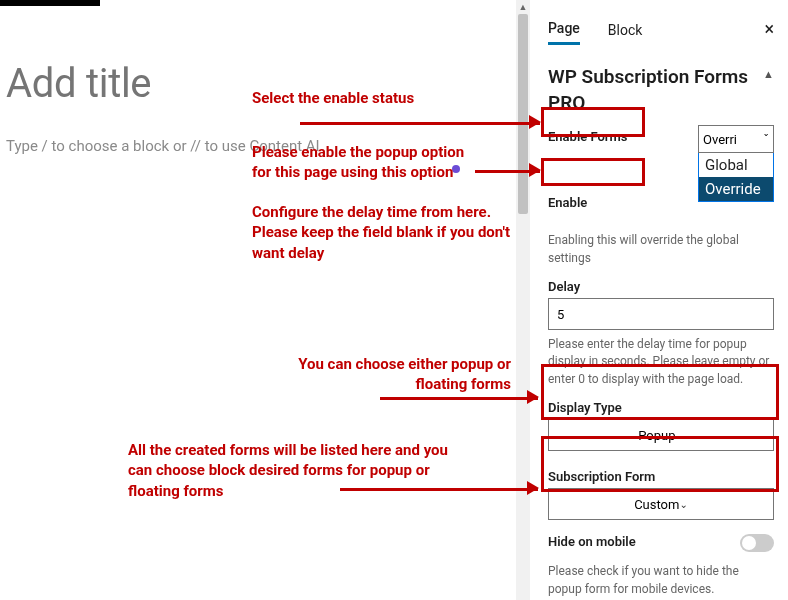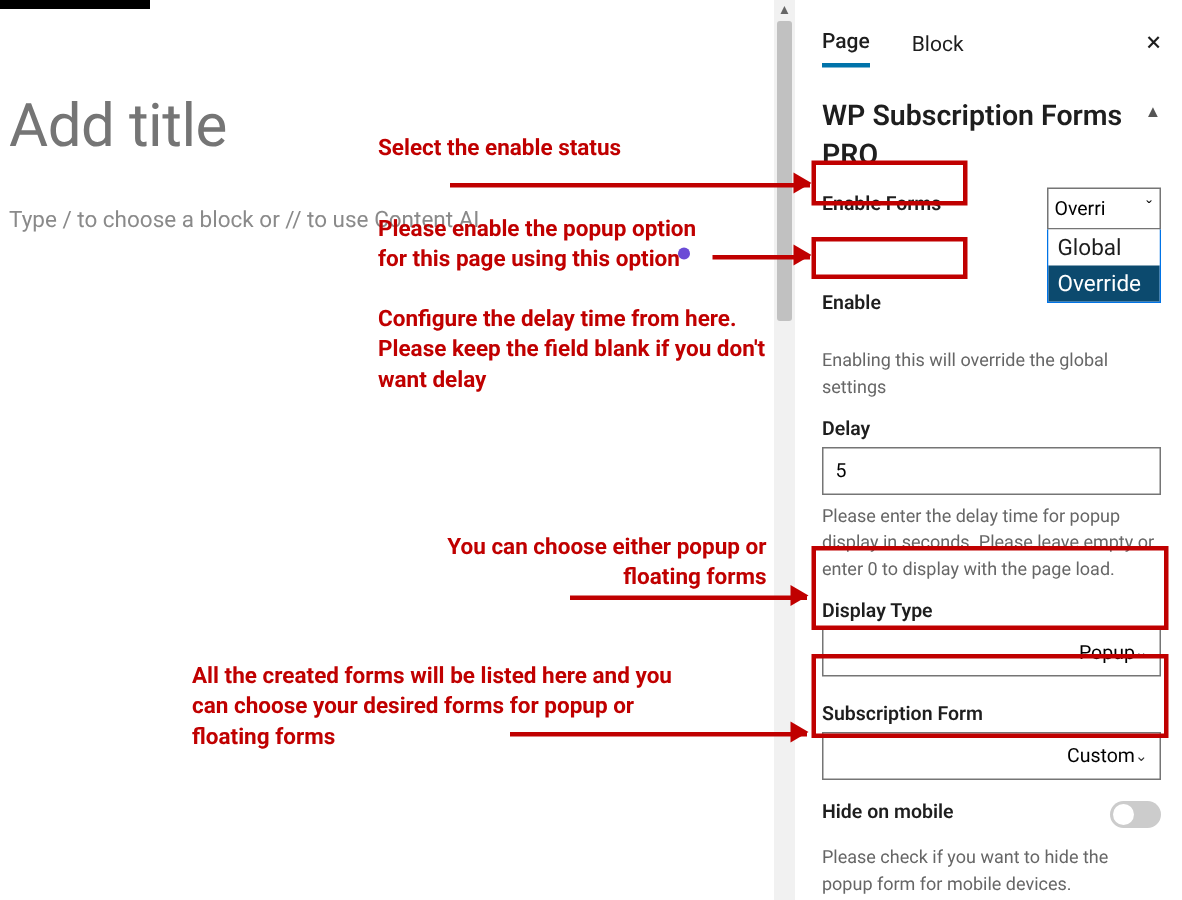--- a/index.html
+++ b/index.html
@@ -24,21 +24,21 @@
   .close-x { position: absolute; right: 0; top: 4px; font-size: 18px; color: #1e1e1e; cursor: pointer; }
 
   .panel-title-row { display: flex; justify-content: space-between; align-items: flex-start; margin-bottom: 14px; }
   .panel-title { font-size: 19px; font-weight: 600; color: #1e1e1e; line-height: 1.35; }
   .panel-caret { color: #555; font-size: 11px; margin-top: 4px; }
 
   .field-row { margin-bottom: 12px; position: relative; }
   .field-label { font-size: 13px; font-weight: 600; color: #1e1e1e; margin-bottom: 4px; display: block; }
   .field-help { font-size: 12px; color: #666; line-height: 1.45; margin-top: 6px; }
 
-  .select-box { width: 100%; height: 32px; border: 1px solid #757575; background: #fff; font-size: 13px; padding: 0 8px; display: flex; align-items: center; justify-content: flex-end; cursor: pointer; }
+  .select-box { width: 100%; height: 32px; border: 1px solid #757575; background: #fff; font-size: 13px; padding: 0 8px; display: flex; align-items: center; justify-content: center; cursor: pointer; }
   .select-box .caret { font-size: 10px; color: #333; }
 
   .text-input { width: 100%; height: 32px; border: 1px solid #757575; background: #fff; font-size: 13px; padding: 0 8px; }
 
   .small-select-wrap { position: absolute; right: 0; top: -4px; width: 76px; }
   .small-select { width: 76px; height: 28px; border: 1px solid #757575; font-size: 13px; padding: 0 4px; display:flex; align-items:center; justify-content:space-between; cursor:pointer; }
   .dropdown-options { position: absolute; top: 28px; right: 0; width: 76px; border: 1px solid #0073e6; border-top: none; z-index: 10; }
   .opt { font-size: 15px; padding: 3px 6px; cursor: pointer; }
   .opt.global { background: #fff; color: #1e1e1e; }
   .opt.override { background: #0c4a6e; color: #fff; }
@@ -130,21 +130,21 @@
     <span class="field-label">Hide on mobile</span>
     <div class="toggle"></div>
     <div class="field-help" style="margin-top:14px;">Please check if you want to hide the popup form for mobile devices.</div>
   </div>
 </div>
 
 <div class="ann" style="left:252px; top:88px;">Select the enable status</div>
 <div class="ann" style="left:252px; top:142px; width:230px;">Please enable the popup option for this page using this option</div>
 <div class="ann" style="left:252px; top:202px; width:260px;">Configure the delay time from here. Please keep the field blank if you don't want delay</div>
 <div class="ann" style="left:296px; top:354px; width:215px; text-align:right;">You can choose either popup or floating forms</div>
-<div class="ann" style="left:128px; top:440px; width:345px;">All the created forms will be listed here and you can choose your desired forms for popup or floating forms</div>
+<div class="ann" style="left:128px; top:440px; width:345px;">All the created forms will be listed here and you can choose block desired forms for popup or floating forms</div>
 
 <div class="arrow" style="left:300px; top:122px; width:240px;">
     <div class="line"></div>
     <div class="head"></div>
   </div>
 <div class="arrow" style="left:475px; top:170px; width:65px;">
     <div class="line"></div>
     <div class="head"></div>
   </div>
 <div class="arrow" style="left:380px; top:397px; width:158px;">

